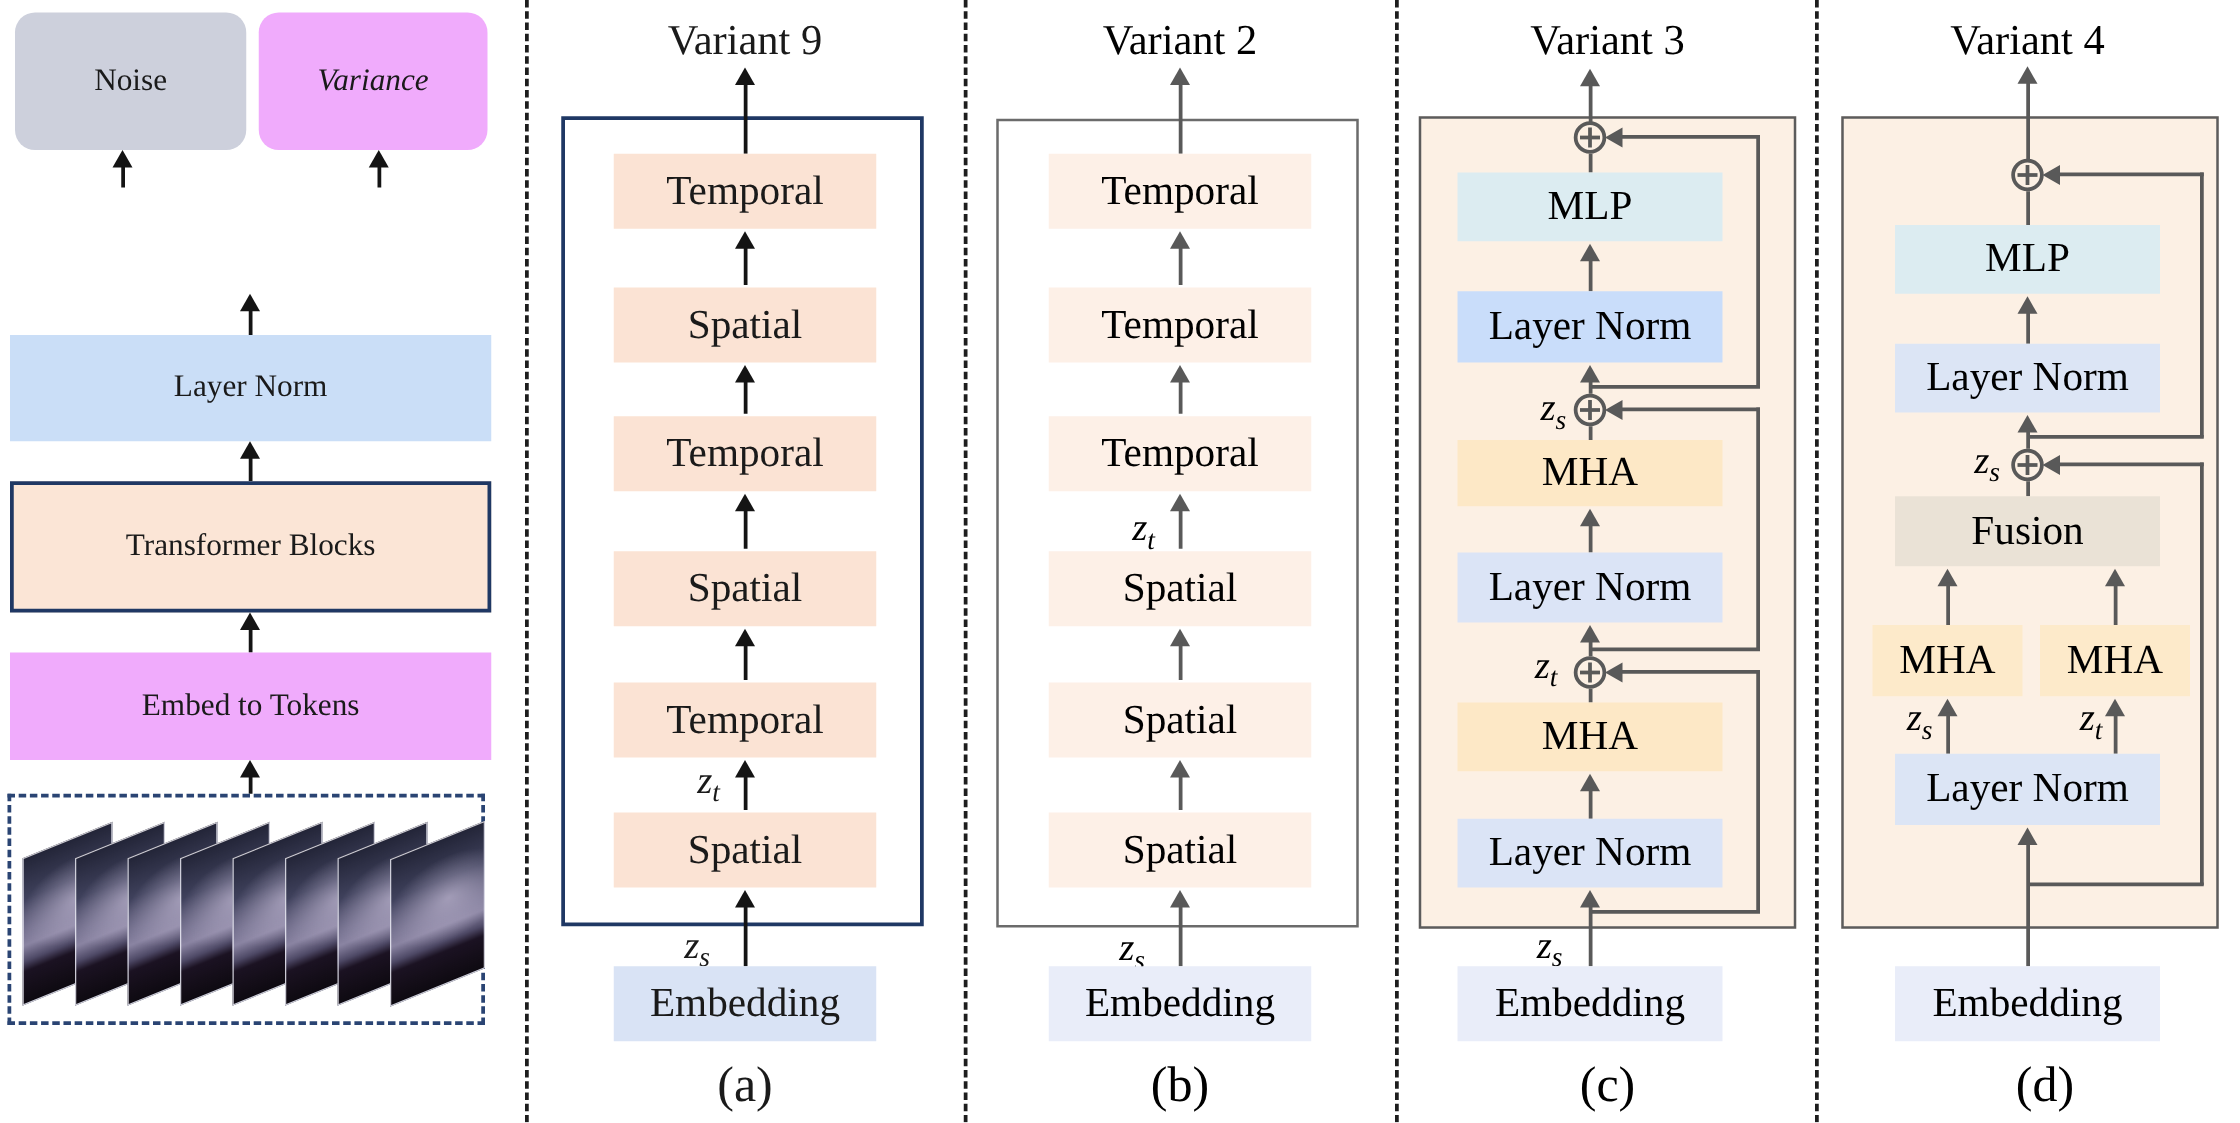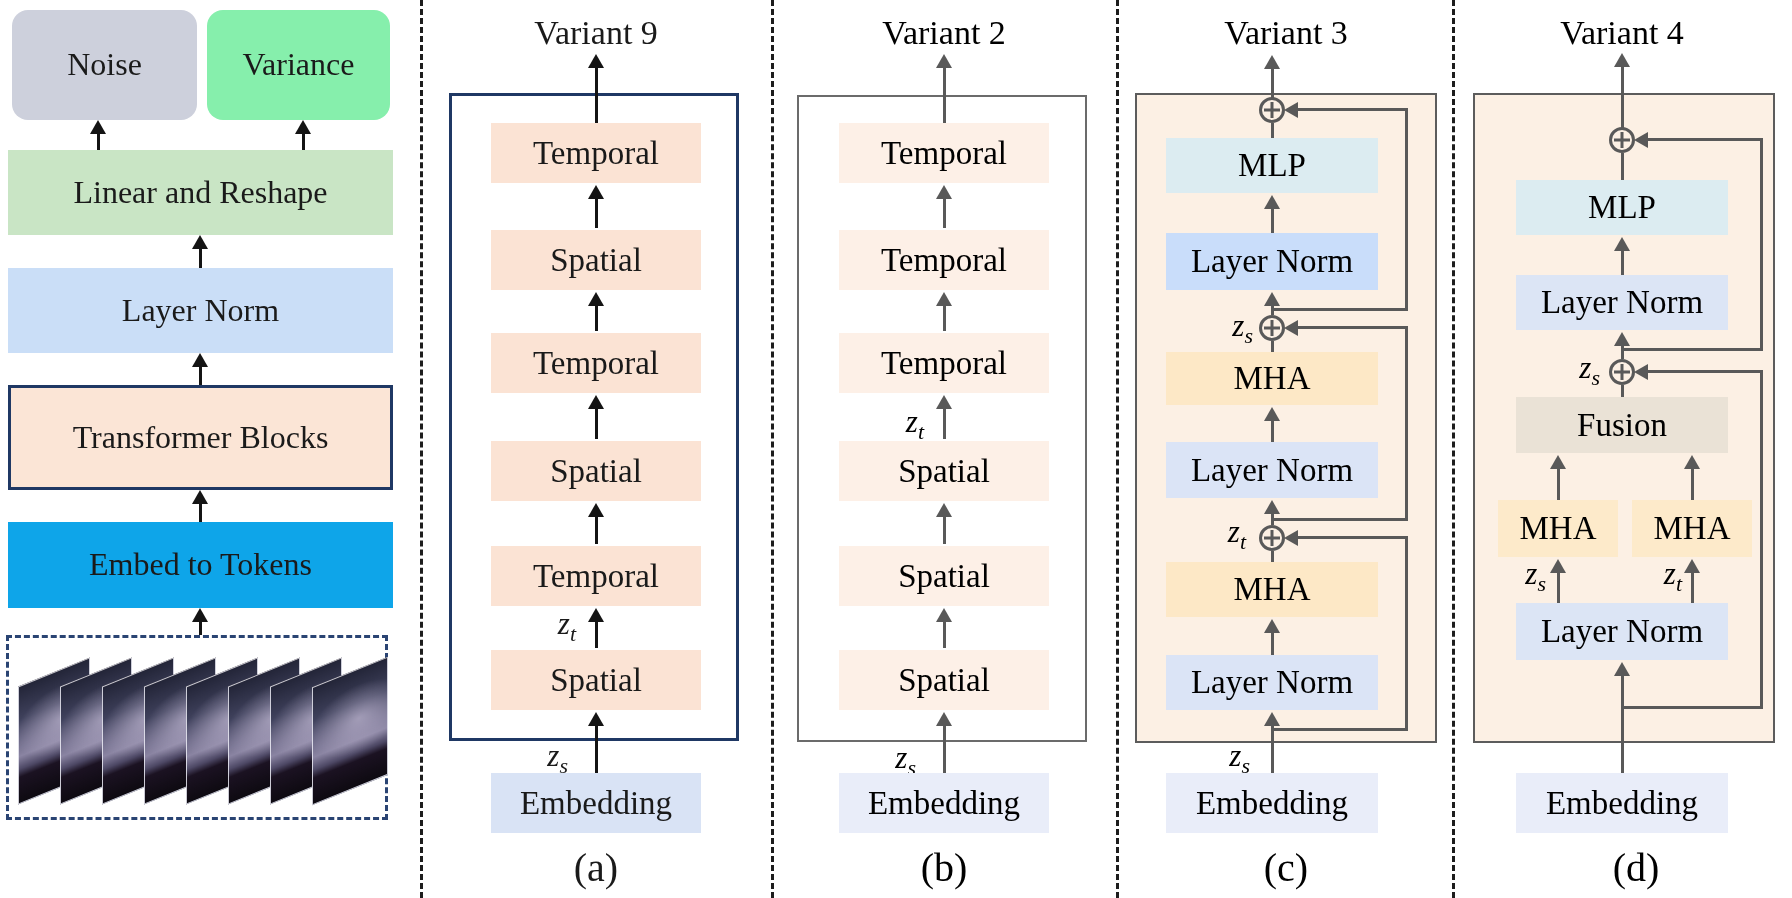--- a/index.html
+++ b/index.html
@@ -1,21 +1,21 @@
 <!DOCTYPE html>
 <html><head>
 <meta charset="utf-8">
 <style>
   html,body{margin:0;padding:0;background:#fff;}
   .canvas{position:relative;width:1792px;height:898px;background:#ffffff;overflow:hidden;
           font-family:"Liberation Serif",serif;color:#1a1a1a;}
   .bx{position:absolute;display:flex;align-items:center;justify-content:center;
       box-sizing:border-box;text-align:center;line-height:1.05;}
   .r16{border-radius:16px;}
-  .t38{font-size:32px;} .t34{font-size:34px;} .t33{font-size:33px;} .t40{font-size:40px;}
+  .t38{font-size:25px;} .t34{font-size:34px;} .t33{font-size:33px;} .t40{font-size:40px;}
   .gtx{color:#000000;}
   
   .arr{position:absolute;width:16px;--c:#141414;}
   .arr:before{content:"";position:absolute;top:0;left:0;width:0;height:0;
       border-left:8px solid transparent;border-right:8px solid transparent;
       border-bottom:14px solid var(--c);}
   .arr:after{content:"";position:absolute;top:11px;bottom:0;left:6.5px;width:3px;background:var(--c);}
   .arr.gray{--c:#595959;}
   .vline{position:absolute;width:3px;background:#595959;}
   .hline{position:absolute;height:3px;background:#595959;}
@@ -39,46 +39,43 @@
   .cont{position:absolute;box-sizing:border-box;}
 </style>
 </head>
 <body>
 
 <div class="canvas">
 
   <div class="bx r16 t38" style="left:12px;top:10px;width:185px;height:110px;background:#cdd0dc;">
       <span>Noise</span>
     </div>
-  <div class="bx r16 t38" style="left:207px;top:10px;width:183px;height:110px;background:#86efac;">
+  <div class="bx r16 t38" style="left:207px;top:10px;width:183px;height:110px;background:#f0abfc;font-style:italic;">
       <span>Variance</span>
     </div>
 
   <div class="arr" style="left:90px;top:120px;height:30px;"></div>
   <div class="arr" style="left:295px;top:120px;height:30px;"></div>
 
-  <div class="bx t38" style="left:8px;top:150px;width:385px;height:85px;background:#c9e5c5;">
-      <span>Linear and Reshape</span>
-    </div>
 
   <div class="arr" style="left:192px;top:235px;height:33px;"></div>
 
   <div class="bx t38" style="left:8px;top:268px;width:385px;height:85px;background:#cadef7;">
       <span>Layer Norm</span>
     </div>
 
   <div class="arr" style="left:192px;top:353px;height:32px;"></div>
 
   <div class="bx t38" style="left:8px;top:385px;width:385px;height:105px;background:#fbe5d6;border:3px solid #1f3864;">
       <span>Transformer Blocks</span>
     </div>
 
   <div class="arr" style="left:192px;top:490px;height:32px;"></div>
 
-  <div class="bx t38" style="left:8px;top:522px;width:385px;height:86px;background:#0ea5e9;">
+  <div class="bx t38" style="left:8px;top:522px;width:385px;height:86px;background:#f0abfc;">
       <span>Embed to Tokens</span>
     </div>
 
   <div class="arr" style="left:192px;top:608px;height:27px;"></div>
 
   <div class="cont" style="left:6px;top:635px;width:382px;height:185px;border:3px dashed #2a4473;"></div>
 
   <div class="frame" style="left:18px;top:672px;"></div>
   <div class="frame" style="left:60px;top:672px;"></div>
   <div class="frame" style="left:102px;top:672px;"></div>

